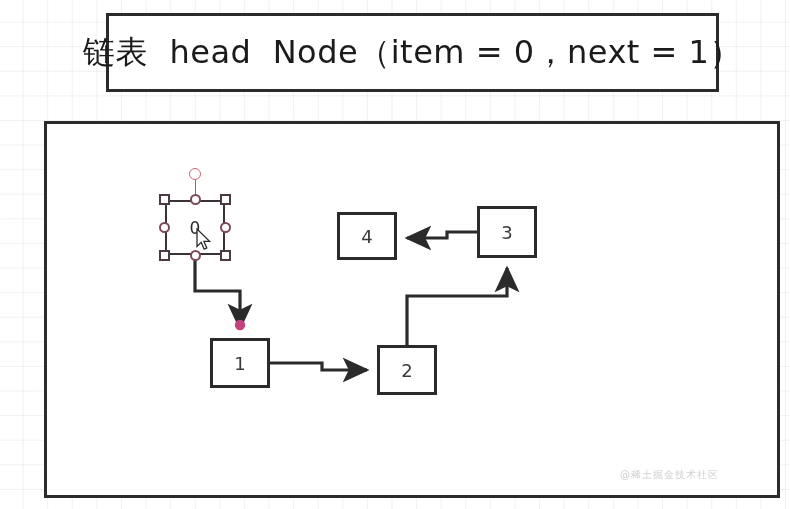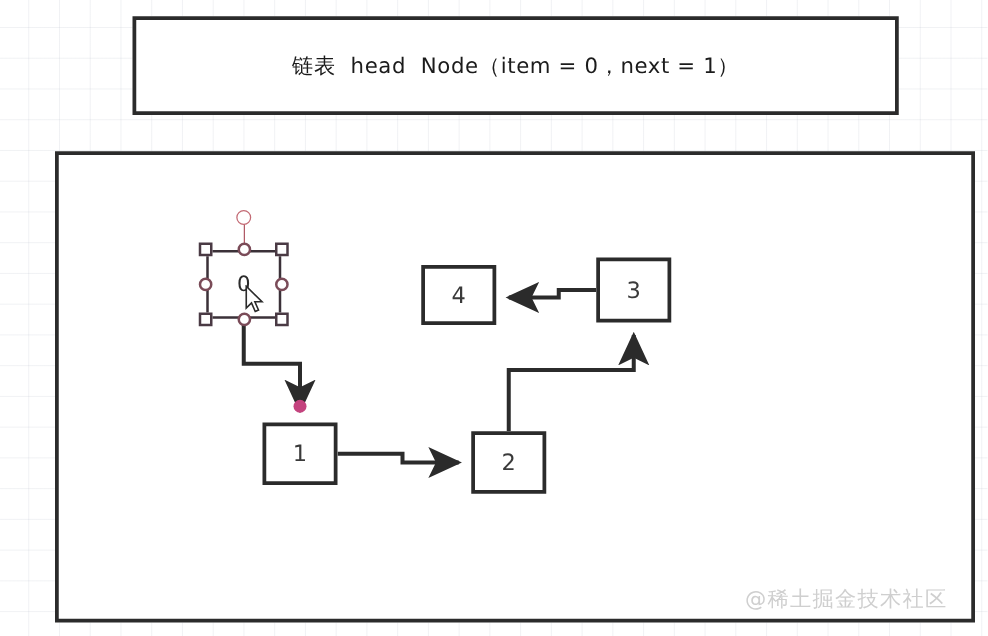--- a/index.html
+++ b/index.html
@@ -33,21 +33,21 @@
     width: 613px;
     height: 79px;
     border: 3px solid #2b2b2b;
     background: #ffffff;
     box-sizing: border-box;
     display: flex;
     align-items: center;
     justify-content: center;
   }
   #title-text {
-    font-size: 17px;
+    font-size: 32px;
     color: #1b1b1b;
     letter-spacing: 0.5px;
     white-space: pre;
     font-family: "DejaVu Sans", "Liberation Sans", sans-serif;
   }
 
   
   #diagram-frame {
     position: absolute;
     left: 44px;
@@ -167,23 +167,23 @@
     top: 228px;
     width: 16px;
     height: 23px;
     z-index: 20;
     pointer-events: none;
   }
 
   
   #watermark {
     position: absolute;
-    left: 596px;
+    left: 620px;
     top: 468px;
-    font-size: 17px;
+    font-size: 10px;
     color: #cfcfcf;
     letter-spacing: 1px;
     font-family: "DejaVu Sans", "Liberation Sans", sans-serif;
     white-space: nowrap;
   }
 </style>
 </head>
 <body>
 
 <div id="canvas">

